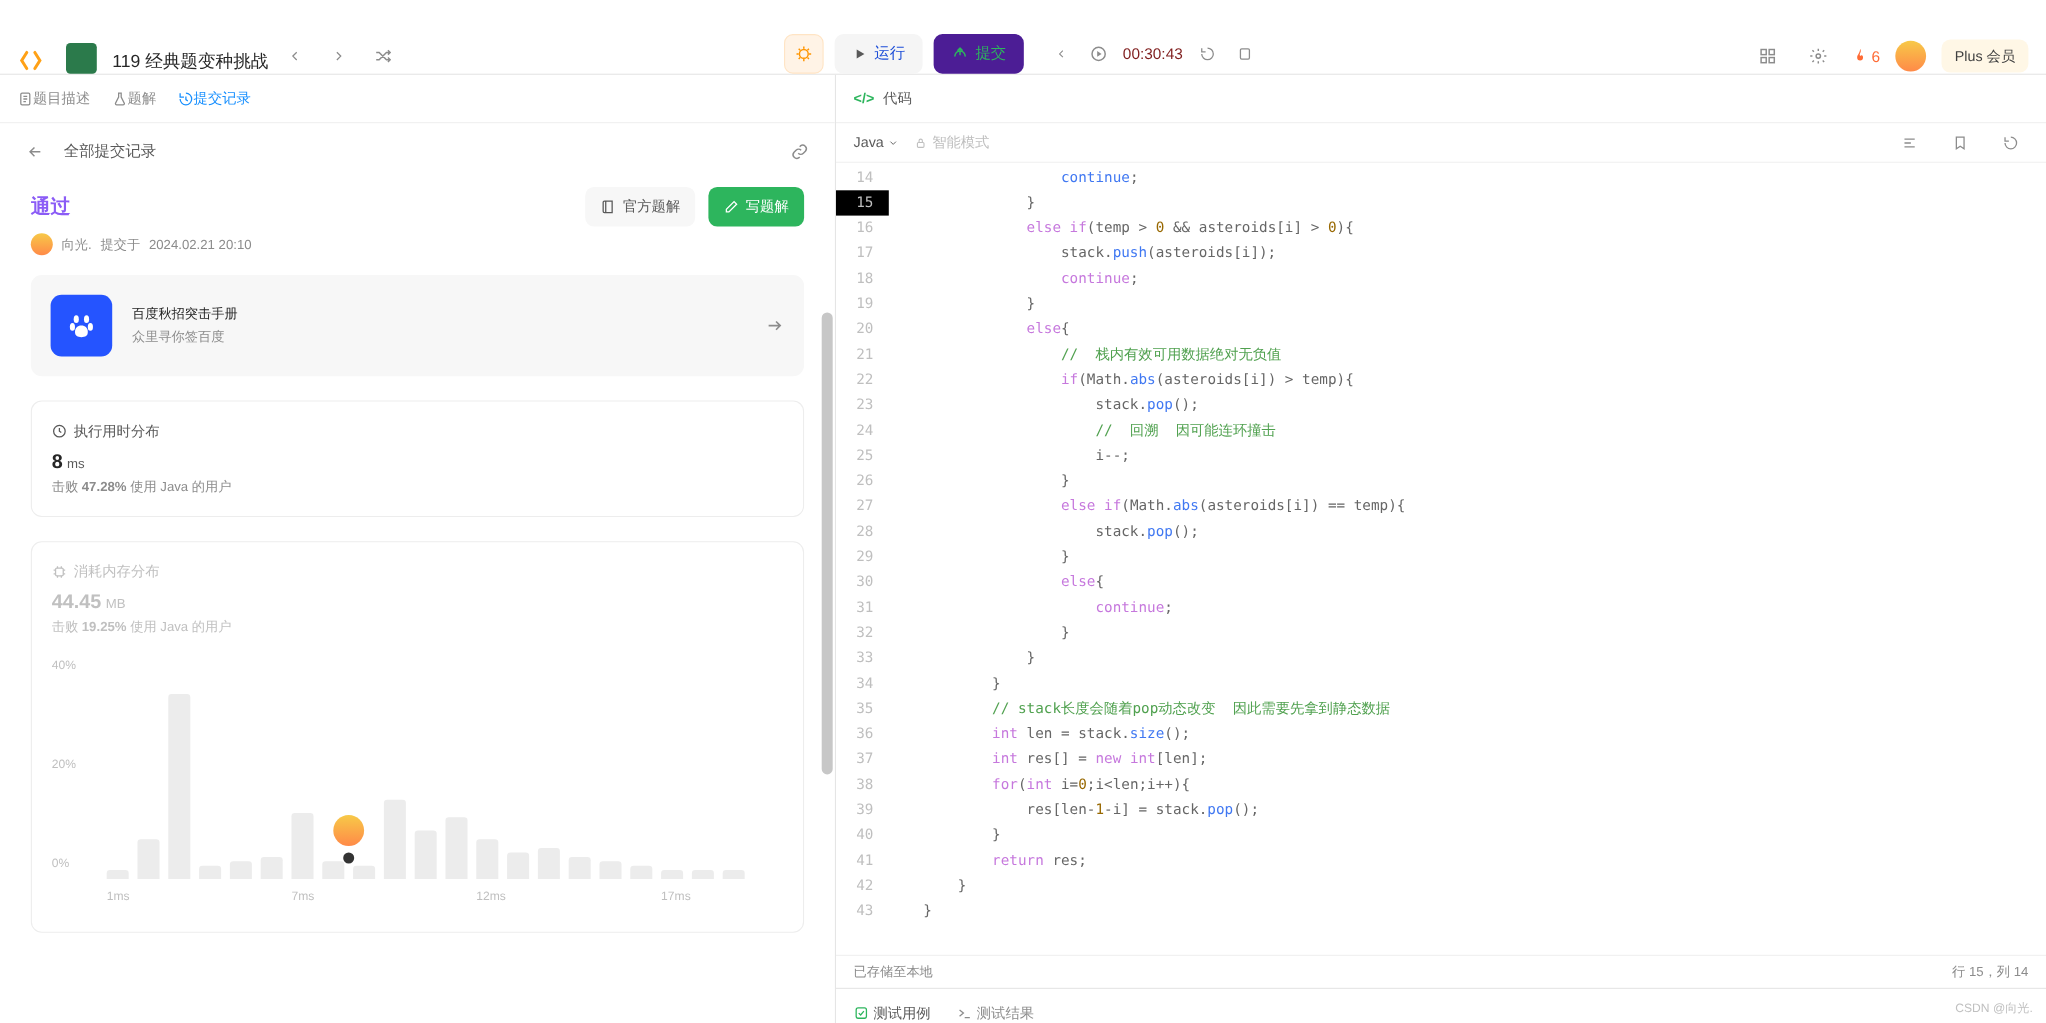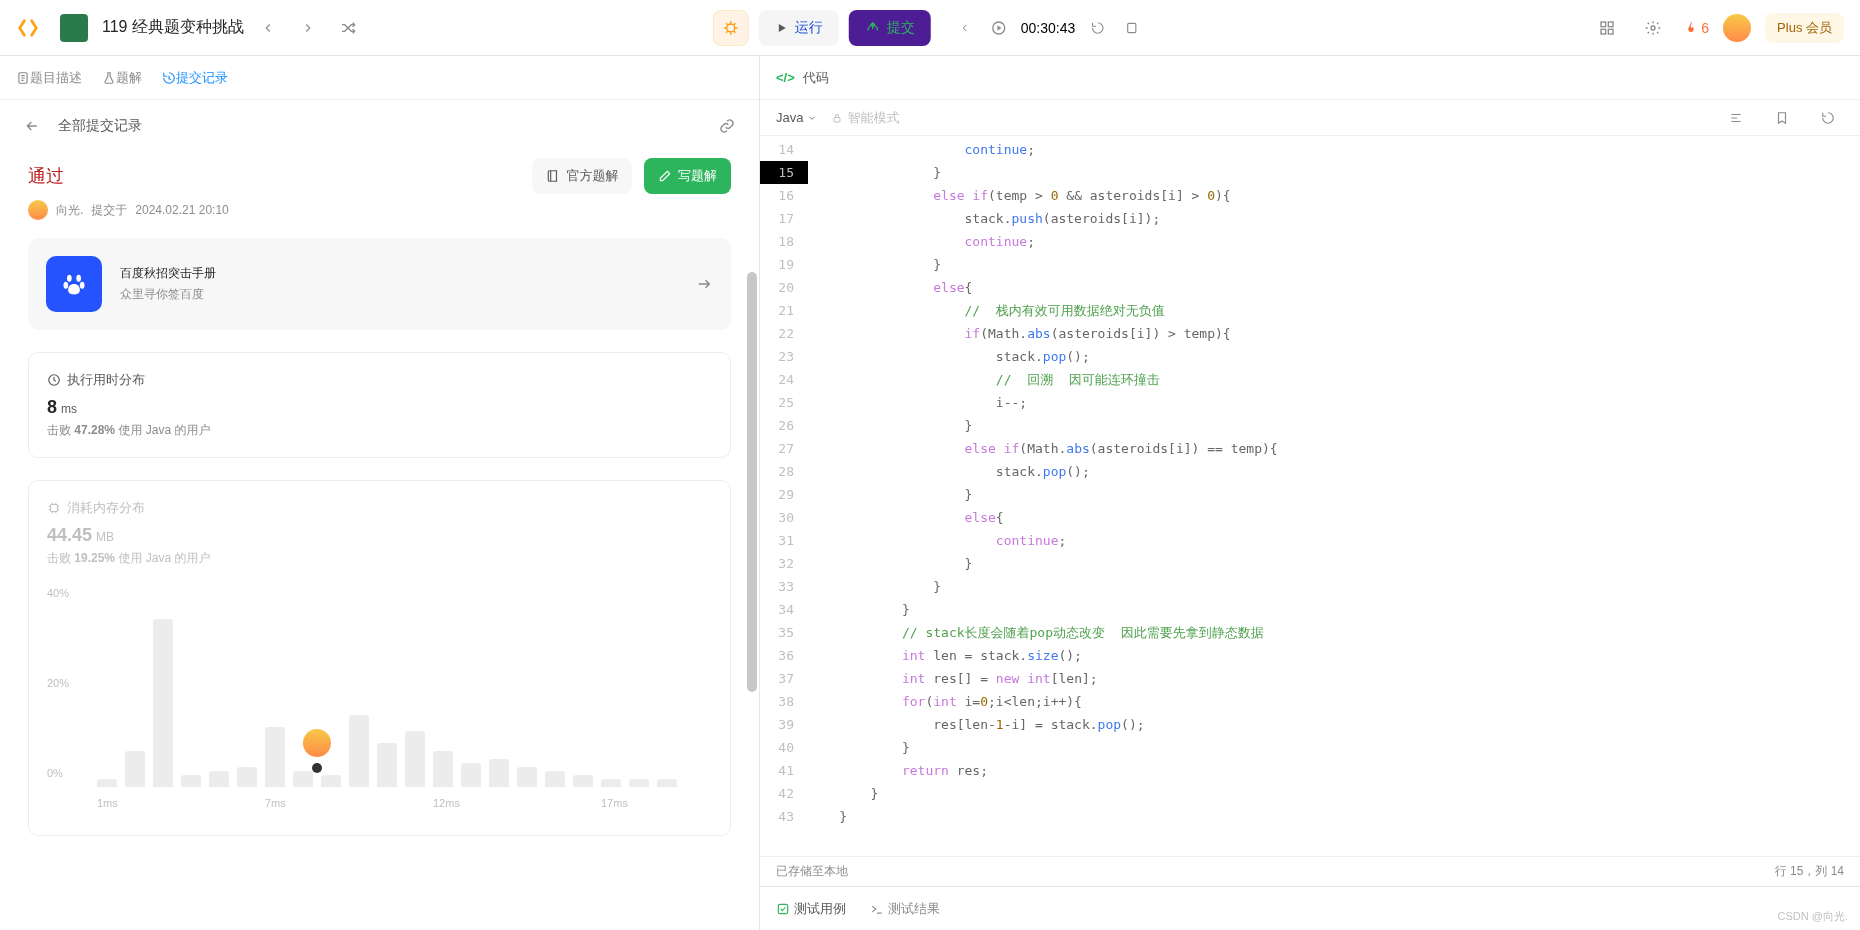--- a/index.html
+++ b/index.html
@@ -1,42 +1,42 @@
 <!DOCTYPE html>
 <html><head>
 <meta charset="utf-8">
 <style>
 * { margin: 0; padding: 0; box-sizing: border-box; }
 body { font-family: -apple-system, BlinkMacSystemFont, "Segoe UI", "PingFang SC", "Microsoft YaHei", sans-serif; font-size: 13px; color: #262626; background: #fff; width: 1860px; height: 930px; overflow: hidden; position: relative; }
-.top-bar { height: 56px; display: flex; align-items: center; padding: 0 16px; border-bottom: 1px solid #e5e5e5; gap: 8px; }
+.top-bar { height: 68px; display: flex; align-items: flex-end; padding: 0 16px; border-bottom: 1px solid #e5e5e5; gap: 8px; }
 .logo { width: 24px; height: 24px; display: flex; align-items: center; justify-content: center; }
 .plist-icon { width: 28px; height: 28px; border-radius: 4px; background: #2b7a4b; margin-left: 12px; }
 .title { font-size: 16px; font-weight: 500; margin-left: 6px; }
 .nav-btn { width: 32px; height: 32px; border-radius: 6px; display: flex; align-items: center; justify-content: center; color: #8c8c8c; cursor: pointer; }
 .center-group { position: absolute; left: 50%; transform: translateX(-50%); display: flex; align-items: center; gap: 10px; }
 .debug-btn { width: 36px; height: 36px; border-radius: 8px; background: #fff3e6; display: flex; align-items: center; justify-content: center; color: #ff9500; border: 1px solid #ffe4c4; }
 .run-btn { height: 36px; padding: 0 16px; border-radius: 8px; background: #f5f5f5; display: flex; align-items: center; gap: 6px; cursor: pointer; color: #1d4ed8; font-size: 14px; }
 .submit-btn { height: 36px; padding: 0 16px; border-radius: 8px; background: #4c1d95; display: flex; align-items: center; gap: 6px; cursor: pointer; color: #2db55d; font-size: 14px; font-weight: 500; }
 .timer-group { display: flex; align-items: center; gap: 2px; margin-left: 8px; }
 .timer-btn { width: 32px; height: 32px; display: flex; align-items: center; justify-content: center; color: #8c8c8c; cursor: pointer; border-radius: 6px; }
-.timer-text { font-size: 14px; color: #000000; padding: 0 4px; font-variant-numeric: tabular-nums; }
+.timer-text { font-size: 14px; color: #7f1d1d; padding: 0 4px; font-variant-numeric: tabular-nums; }
 .right-group { margin-left: auto; display: flex; align-items: center; gap: 14px; }
 .fire { color: #ff6b35; display: flex; align-items: center; gap: 2px; font-size: 14px; }
 .avatar { width: 28px; height: 28px; border-radius: 50%; background: linear-gradient(180deg,#f7c948 0%,#ff8a48 100%); overflow: hidden; }
-.plus-badge { padding: 6px 12px; border-radius: 8px; background: #fff7e6; color: #a16207; font-size: 13px; }
+.plus-badge { padding: 6px 12px; border-radius: 8px; background: #fff7e6; color: #404040; font-size: 13px; }
 .main { display: flex; height: calc(100% - 56px); }
 .left-panel { width: 760px; border-right: 1px solid #e5e5e5; display: flex; flex-direction: column; overflow: hidden; position: relative; }
 .tabs { display: flex; align-items: center; height: 44px; padding: 0 16px; gap: 20px; border-bottom: 1px solid #f0f0f0; font-size: 13px; }
 .tab { color: #8c8c8c; display: flex; align-items: center; gap: 0; cursor: pointer; }
 .tab.active { color: #1890ff; font-weight: 500; }
 .sub-header { display: flex; align-items: center; padding: 10px 16px; gap: 10px; color: #595959; font-size: 14px; }
 .link-icon { margin-left: auto; color: #8c8c8c; }
 .content { padding: 6px 28px 16px 28px; overflow-y: auto; flex: 1; position: relative; }
 .status-row { display: flex; align-items: center; justify-content: space-between; }
-.status-pass { color: #b91c1c; font-size: 18px; font-weight: 400; }
+.status-pass { color: #8b5cf6; font-size: 18px; font-weight: 700; }
 .btn-outline { height: 36px; padding: 0 14px; border-radius: 8px; background: #f7f7f7; color: #595959; display: inline-flex; align-items: center; gap: 6px; cursor: pointer; font-size: 13px; }
 .btn-green { height: 36px; padding: 0 14px; border-radius: 8px; background: #2db55d; color: #fff; display: inline-flex; align-items: center; gap: 6px; cursor: pointer; font-size: 13px; margin-left: 8px; }
 .sub-meta { color: #8c8c8c; font-size: 12px; display: flex; align-items: center; gap: 8px; margin-top: 6px; }
 .small-avatar { width: 20px; height: 20px; border-radius: 50%; background: linear-gradient(180deg,#f7c948,#ff8a48); }
 .promo-card { margin-top: 18px; background: #f7f7f7; border-radius: 10px; padding: 18px; display: flex; align-items: center; gap: 18px; cursor: pointer; }
 .promo-icon { width: 56px; height: 56px; border-radius: 10px; background: #2554ff; display: flex; align-items: center; justify-content: center; color: #fff; }
 .promo-title { font-size: 12px; font-weight: 500; font-family: Liberation Serif, serif; }
 .promo-sub { color: #8c8c8c; font-size: 12px; margin-top: 4px; }
 .stat-card { margin-top: 22px; border: 1px solid #ededed; border-radius: 10px; padding: 18px; }
 .stat-title { color: #595959; font-size: 13px; display: flex; align-items: center; gap: 6px; }

